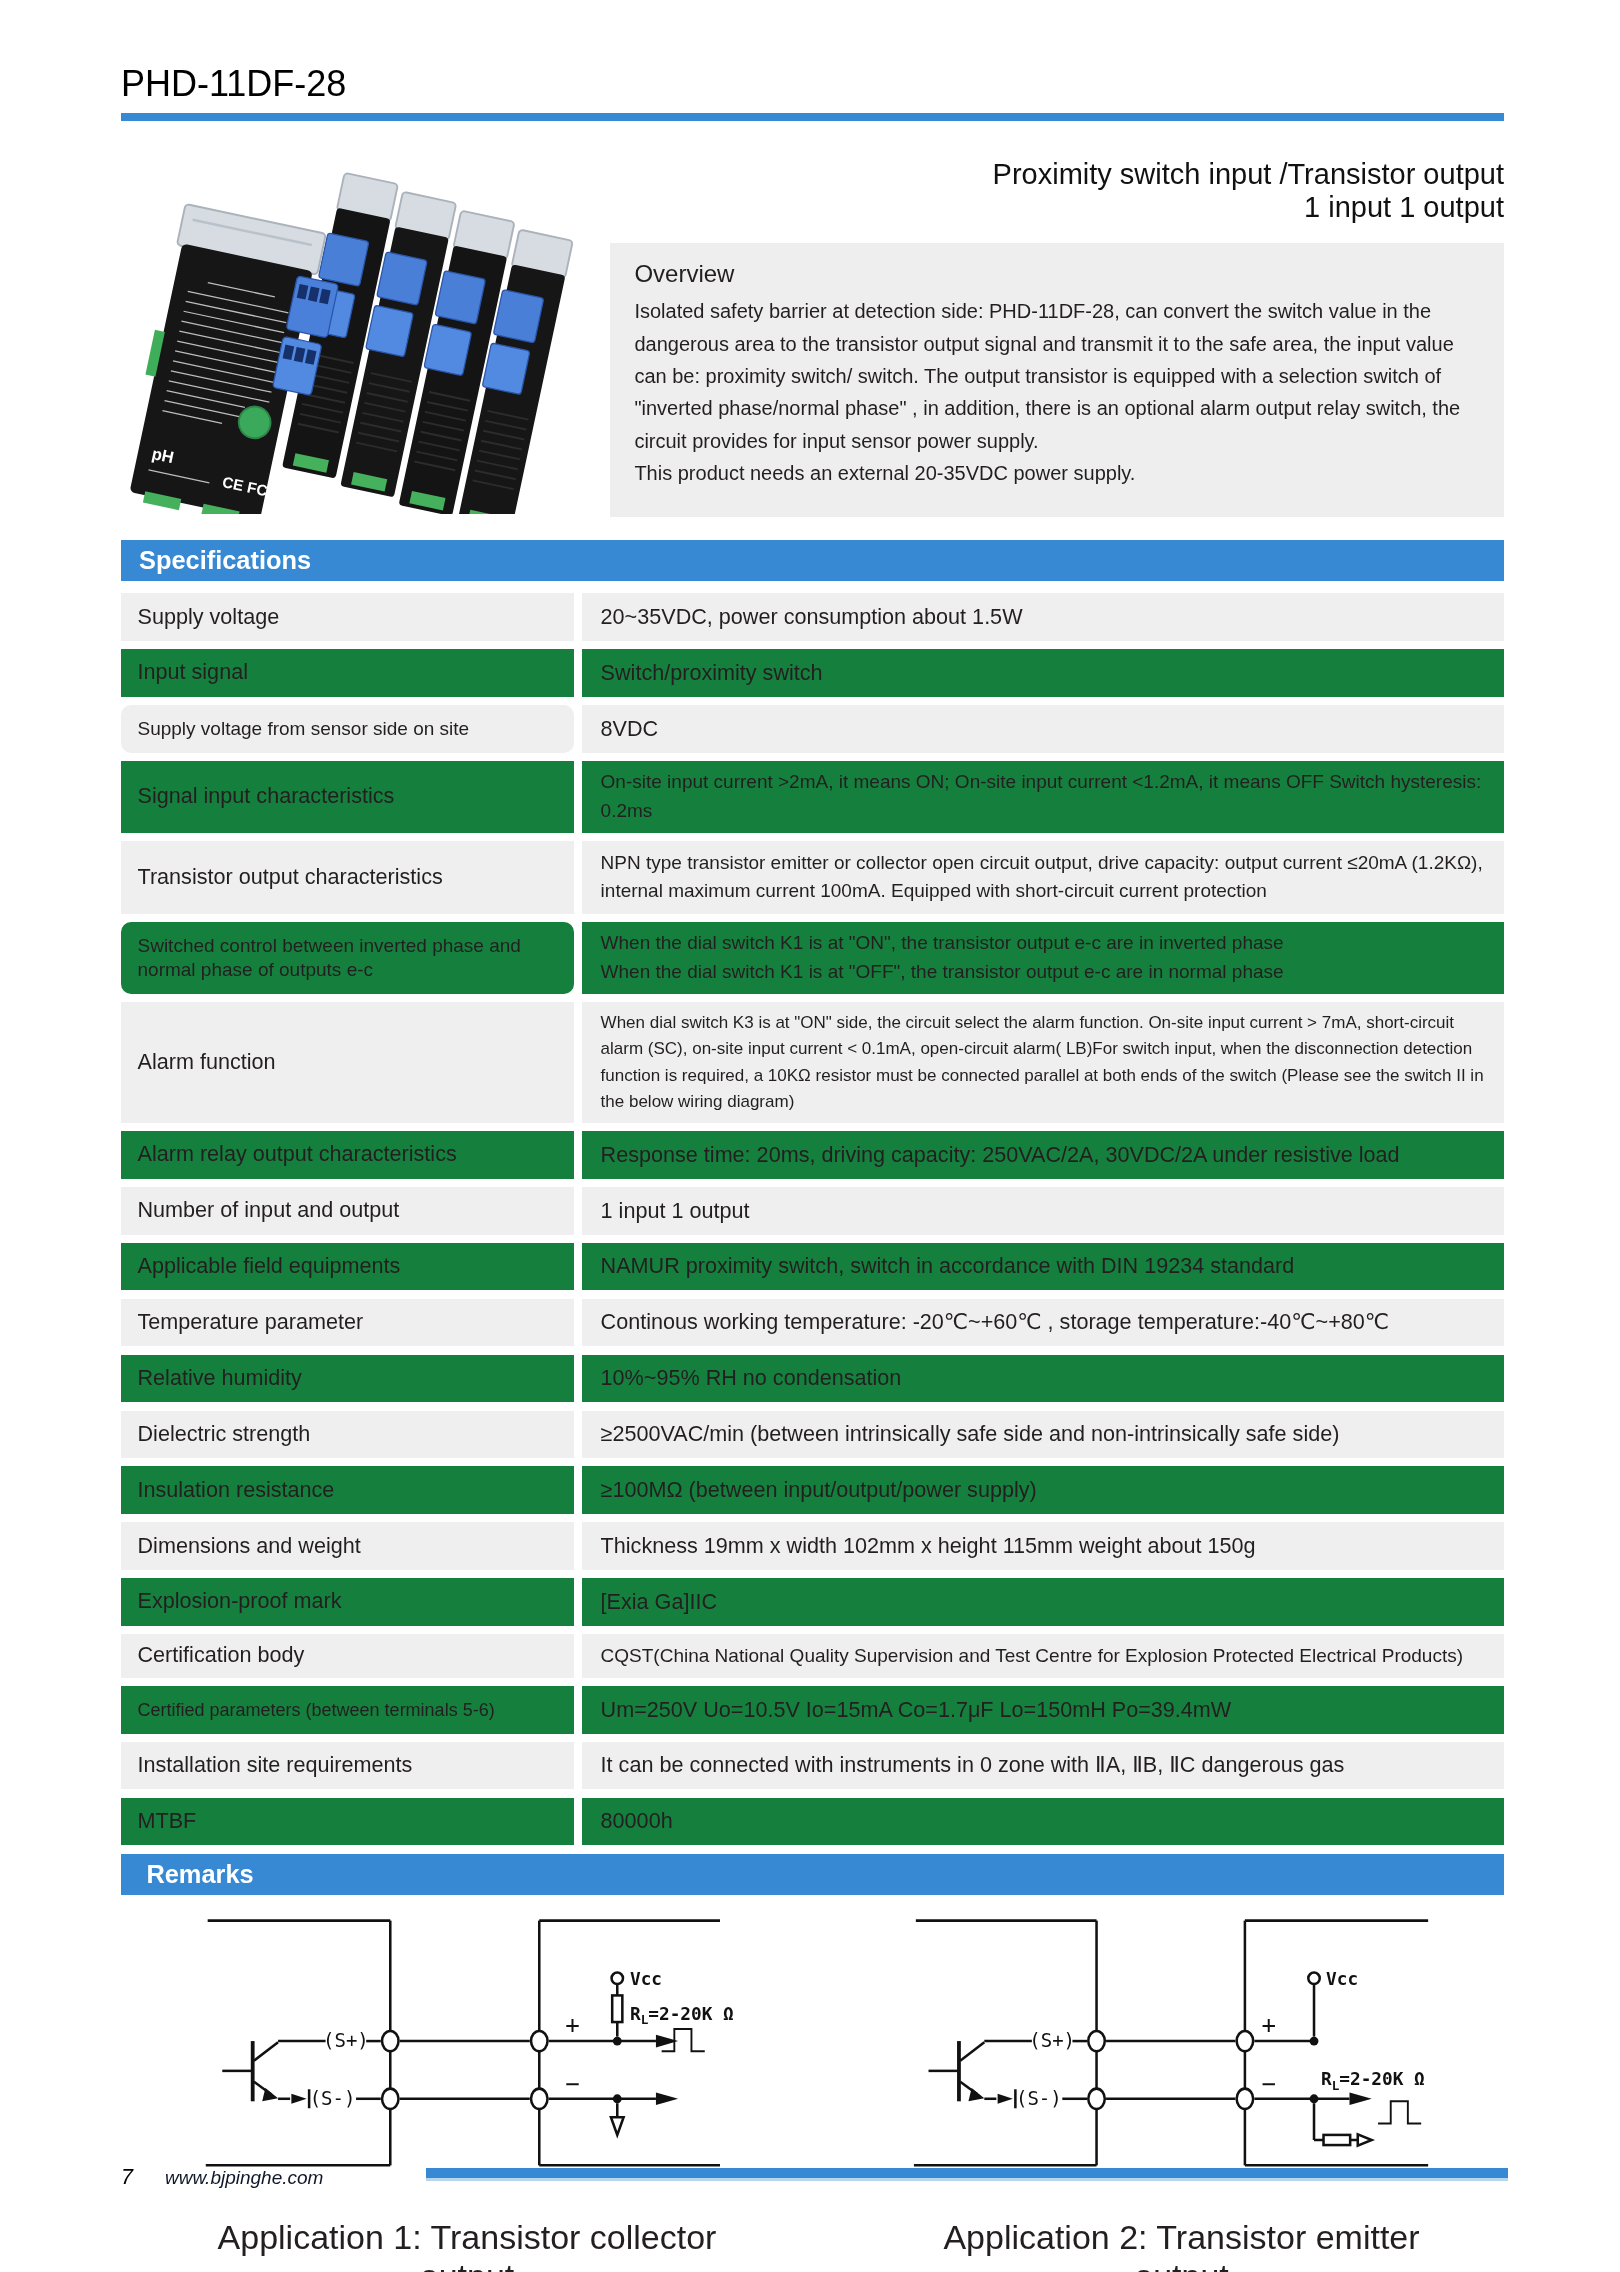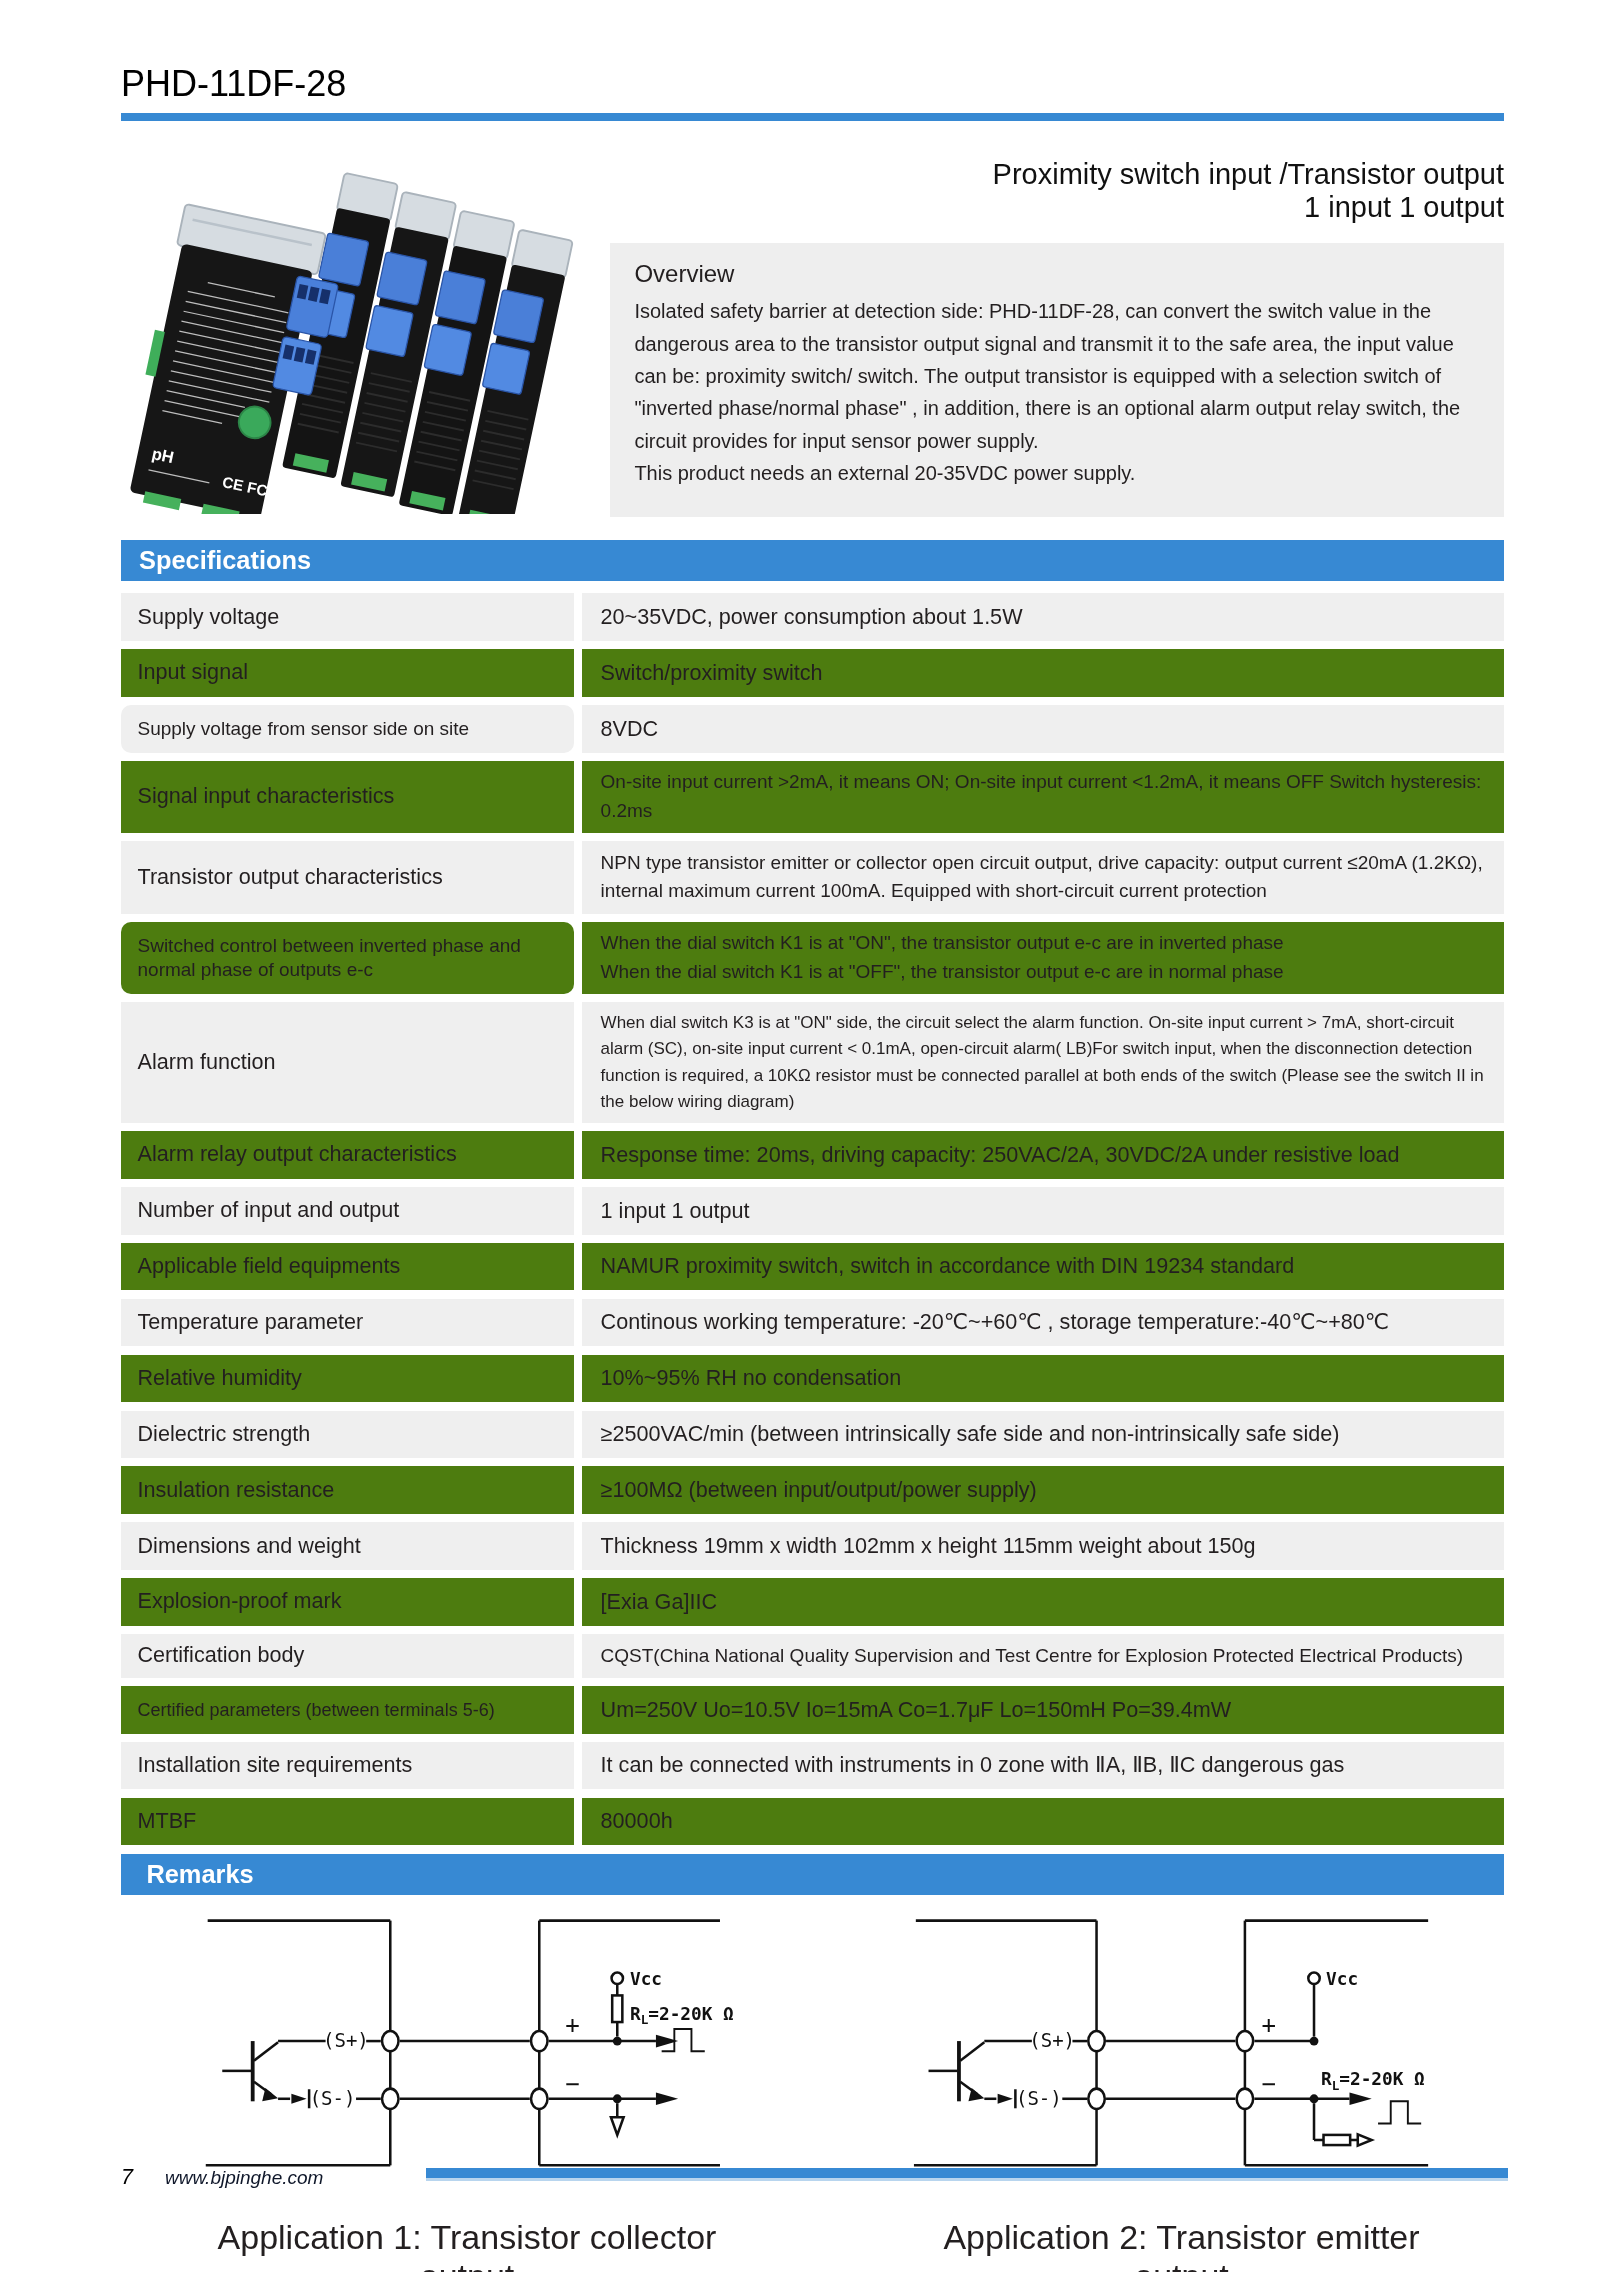--- a/index.html
+++ b/index.html
@@ -32,21 +32,21 @@
 
   
   .spec-table{margin-top:12.7px;}
   .spec-row{display:flex;gap:7.6px;margin-bottom:8.3px;}
   .spec-label{width:453px;flex:none;min-height:39px;display:flex;align-items:center;
               padding:7.6px 9px 7.6px 16.5px;box-sizing:border-box;font-size:21.6px;line-height:1.25;}
   .spec-value{flex:1;min-height:39px;display:flex;align-items:center;
               padding:7.6px 16.5px 7.6px 19px;box-sizing:border-box;font-size:21.6px;line-height:1.5;
               white-space:pre-line;}
   .spec-row.light .spec-label,.spec-row.light .spec-value{background:#efefef;}
-  .spec-row.dark  .spec-label,.spec-row.dark  .spec-value{background:#4d7c0f;}
+  .spec-row.dark  .spec-label,.spec-row.dark  .spec-value{background:#15803d;}
   .spec-label.sm{font-size:19px;border-radius:10px;} .spec-label.xs{font-size:18px;}
   .spec-value.sm{font-size:19px;} .spec-value.xs{font-size:17px;line-height:1.55;}
 
   
   .diagram-area{position:relative;margin-top:18px;height:356px;}
   .diagram{position:absolute;top:0;}
   .diagram-1{left:70px;width:552px;}
   .diagram-2{left:781px;width:559px;}
   .diagram svg{display:block;}
   .diagram-caption{text-align:center;font-size:34px;color:#231f20;margin-top:7.6px;}

